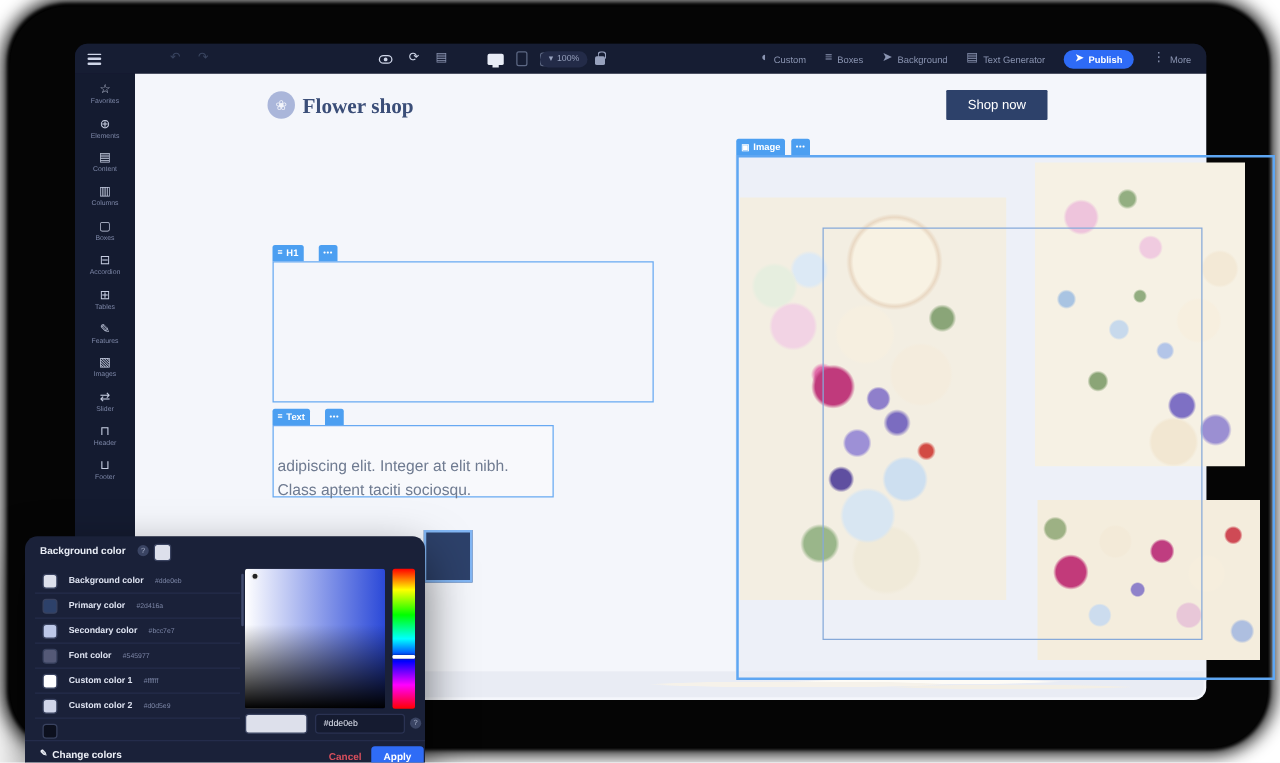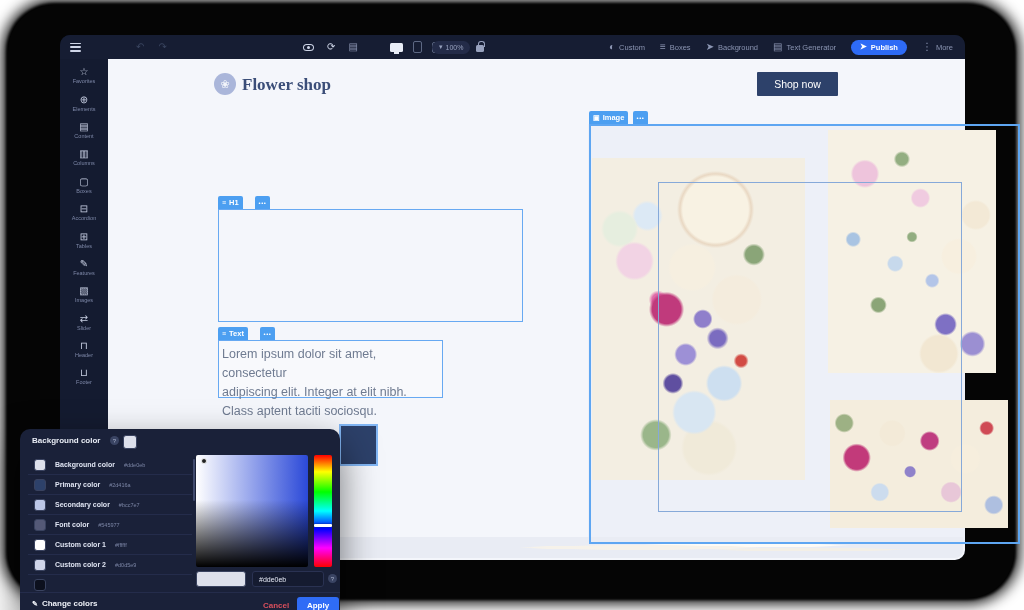--- a/index.html
+++ b/index.html
@@ -310,21 +310,21 @@
       </div>
       <div class="sel-dots" style="left:147px; top:137px;">•••</div>
       <div class="sel-box h1-box"></div>
 
       <div class="sel-badge" style="left:110px; top:268px;">
         <span class="b-icon">≡</span>
         <span>Text</span>
       </div>
       <div class="sel-dots" style="left:152px; top:268px;">•••</div>
       <div class="sel-box text-box"></div>
-      <p class="text-body"><span>Lorem ipsum dolor sit amet, consectetur</span><br><span>adipiscing elit. Integer at elit nibh.</span><br><span>Class aptent taciti sociosqu.</span></p>
+      <p class="text-body"><br><span>adipiscing elit. Integer at elit nibh.</span><br><span>Class aptent taciti sociosqu.</span></p>
 
       <div class="hero-btn"></div>
 
       <div class="canvas-bottom"></div>
     </div>
   </div>
 
   <div class="img-layer">
     <div class="sel-badge img-badge">
       <span class="b-icon">▣</span>

